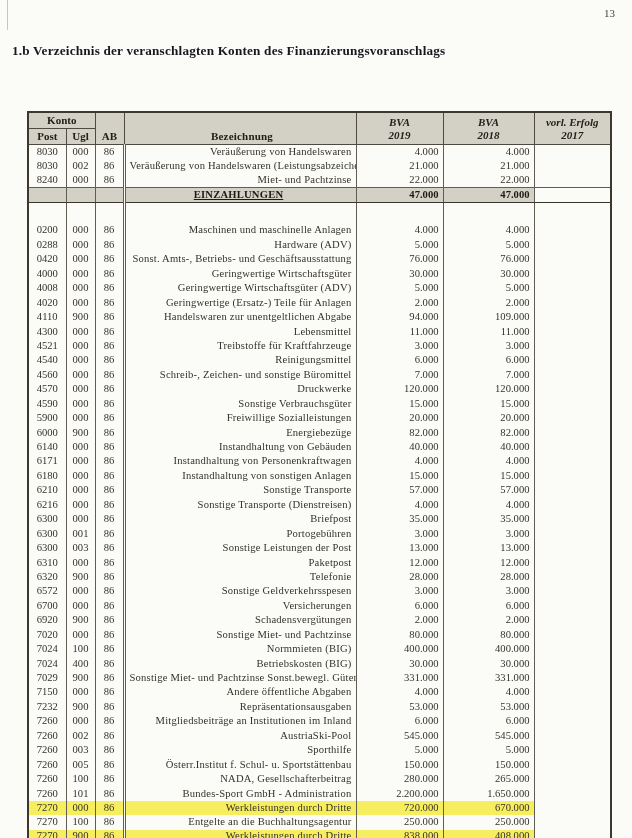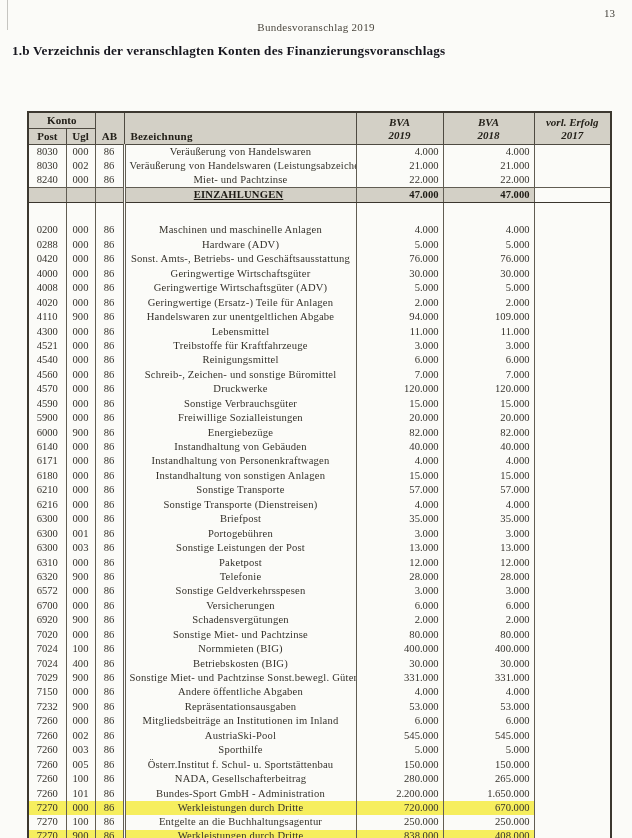--- a/index.html
+++ b/index.html
@@ -47,38 +47,37 @@
   .t th.two { vertical-align: middle; font-style: italic; }
   .t td {
     height: 14.45px;
     padding: 0 4px;
     line-height: 12px;
     white-space: nowrap; overflow: hidden;
     vertical-align: middle;
   }
   .c   { text-align: center; }
   .ugl, .ab, .v19, .v18, .erf { border-left: 1px solid var(--line); }
-  .bez { border-left: 3px double var(--line); text-align: center; padding-left: 7px; letter-spacing: 0.2px; }
+  .bez { border-left: 3px double var(--line); text-align: right; padding-left: 7px; letter-spacing: 0.2px; }
   .num { text-align: right; padding-right: 9px; }
-  th.bez { text-align: left; padding-left: 6px; }
+  th.bez { text-align: center; padding-left: 6px; }
 
   tr.sum td { background: var(--shaded); font-weight: bold; border-top: 1px solid var(--line); border-bottom: 1.6px solid var(--ink); color: #1d1a14; }
   tr.sum td.bez { text-align: center; padding-right: 8px; text-decoration: underline; }
   tr.sum td.erf { background: var(--paper); }
   tr.gap td { height: 21px; }
   tr.hl td { background: var(--highlight); }
   tr.hl td.erf { background: transparent; }
 </style>
 </head>
 <body>
 
 <div class="page">
   <div class="artifact"></div>
   <div class="pageno">13</div>
-  <div class="dochdr">Bundesvoranschlag 2019</div>
   <div class="title1">1.b Verzeichnis der veranschlagten Konten des Finanzierungsvoranschlags</div>
 
   <table class="t">
     <colgroup>
       <col style="width:38px">
         <col style="width:29px">
         <col style="width:29px">
       <col style="width:232px">
         <col style="width:87px">
         <col style="width:91px">

